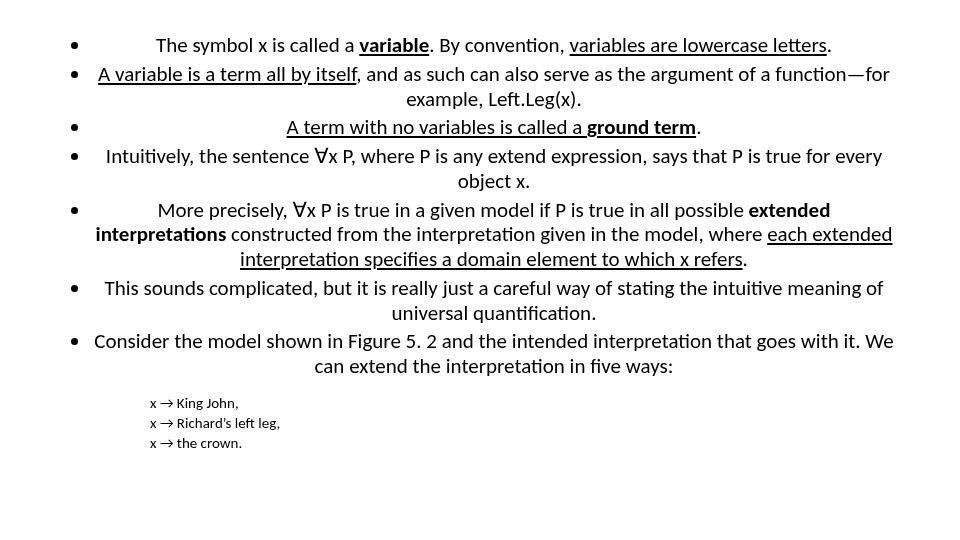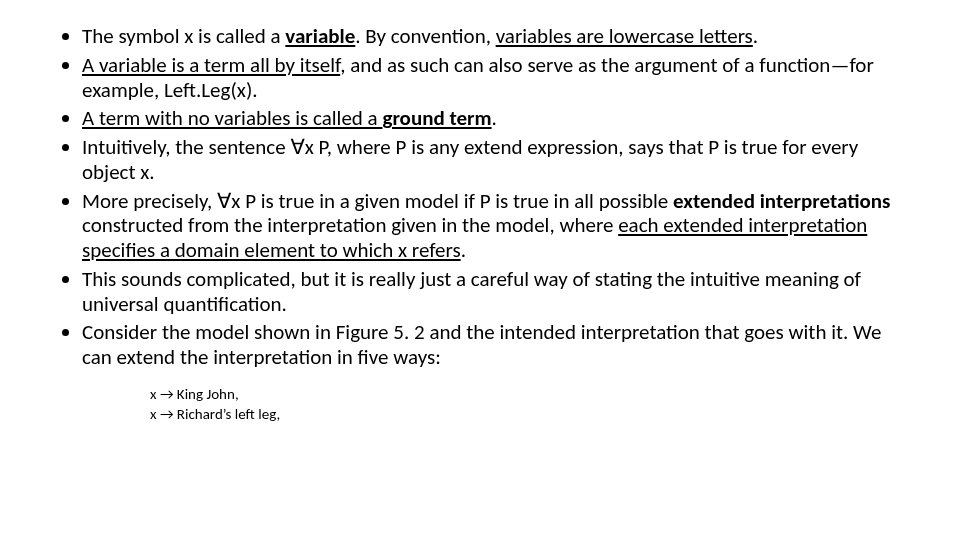--- a/index.html
+++ b/index.html
@@ -11,23 +11,24 @@
     font-family: Calibri, "Segoe UI", Arial, sans-serif;
     color: #000;
   }
   .slide {
     box-sizing: border-box;
     padding: 20px 50px 20px 50px;
     width: 960px;
     height: 540px;
   }
   ul.main {
-    margin: 4px;
+    margin: 13px;
     padding: 0 0 0 28px;
     list-style: disc;
+    text-align: center;
   }
   ul.main > li {
     font-size: 21px;
     line-height: 1.18;
     margin: 0 0 4px 0;
   }
   .u { text-decoration: underline; }
   .b { font-weight: 700; }
   .mappings {
     margin: 14px 0 0 100px;
@@ -68,14 +69,15 @@
 
     <li>
       <span>Consider the model shown in Figure 5. 2 and the intended interpretation that goes with it. We can extend the interpretation in five ways:</span>
     </li>
 
   </ul>
 
   <div class="mappings">
     <div>x → King John,</div>
     <div>x → Richard’s left leg,</div>
+    <div>x → the crown.</div>
   </div>
 </div>
 
 </body></html>

